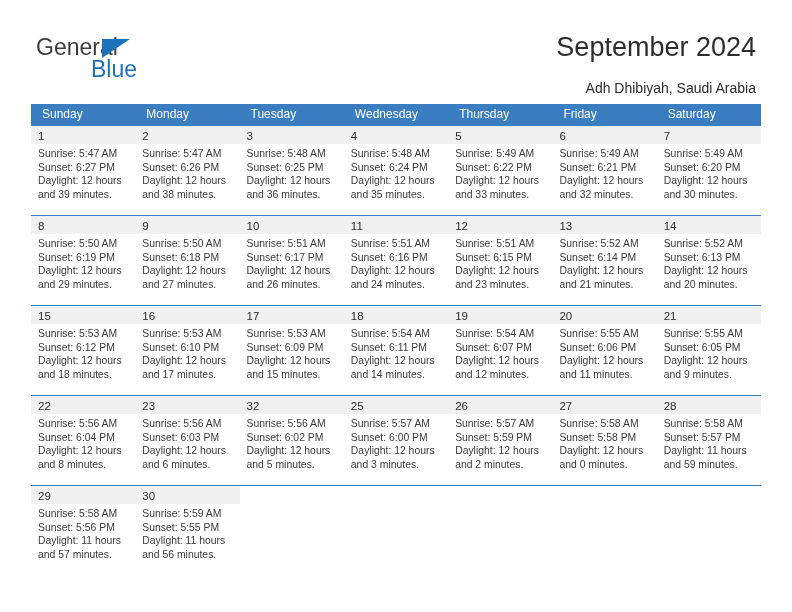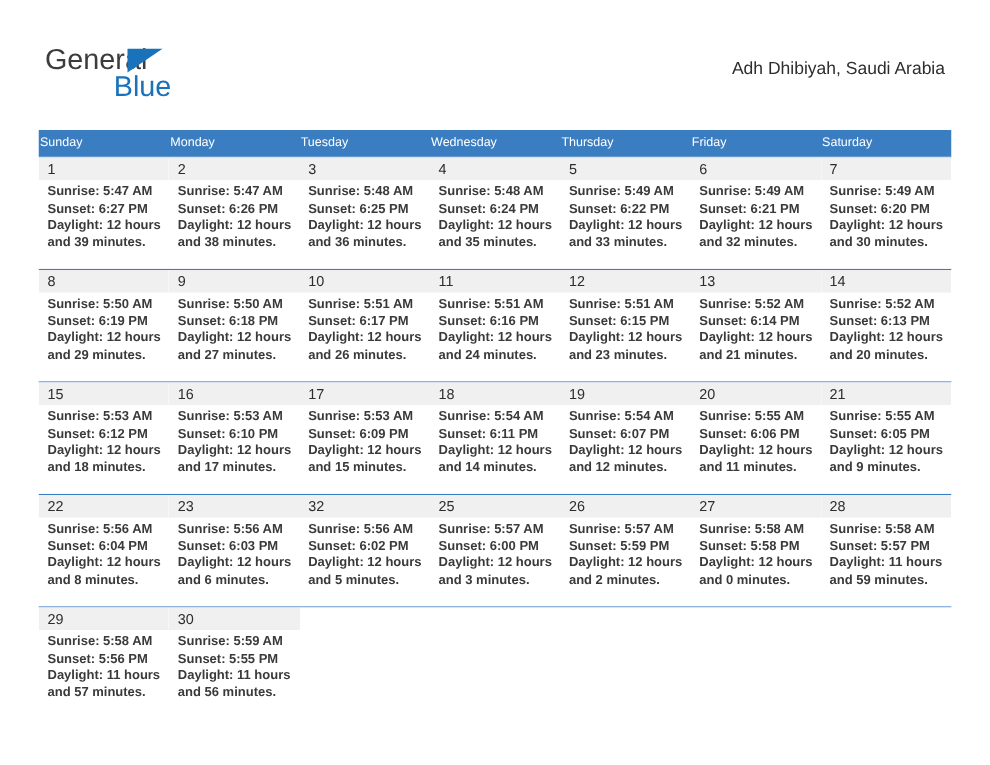--- a/index.html
+++ b/index.html
@@ -96,23 +96,23 @@
     width: 730px;
   }
   .weekday-row {
     display: flex;
     background: #3a7dc1;
     height: 21px;
   }
   .weekday {
     flex: 1 1 0;
     color: #ffffff;
-    font-size: 10px;
+    font-size: 12px;
     line-height: 21px;
-    padding-left: 1px;
+    padding-left: 11px;
     box-sizing: border-box;
     white-space: nowrap;
     overflow: hidden;
   }
   .week-row {
     display: flex;
     border-top: 1px solid #3a7dc1;
     background: #ffffff;
   }
   .week-row:first-of-type {
@@ -135,21 +135,20 @@
     box-sizing: border-box;
   }
   .daynum {
     font-size: 11.5px;
     line-height: 18px;
     color: #2d2d2d;
   }
   .day-info {
     padding: 3px 4px 0 7px;
     box-sizing: border-box;
-    font-weight: bold;
   }
   .info-line {
     font-size: 10.4px;
     line-height: 13.6px;
     color: #3a3a3a;
     white-space: nowrap;
   }
 </style>
 </head>
 <body>
@@ -158,20 +157,21 @@
 
   <div class="top-bar">
 
     <div class="logo">
       <span class="logo-general">General</span>
       <span class="logo-triangle"></span>
       <span class="logo-blue">Blue</span>
     </div>
 
     <div class="title-block">
+      <h1 class="cal-title">September 2024</h1>
       <div class="cal-subtitle">Adh Dhibiyah, Saudi Arabia</div>
     </div>
 
   </div>
 
   <div class="calendar">
 
     <div class="weekday-row">
       <div class="weekday">Sunday</div>
       <div class="weekday">Monday</div>

